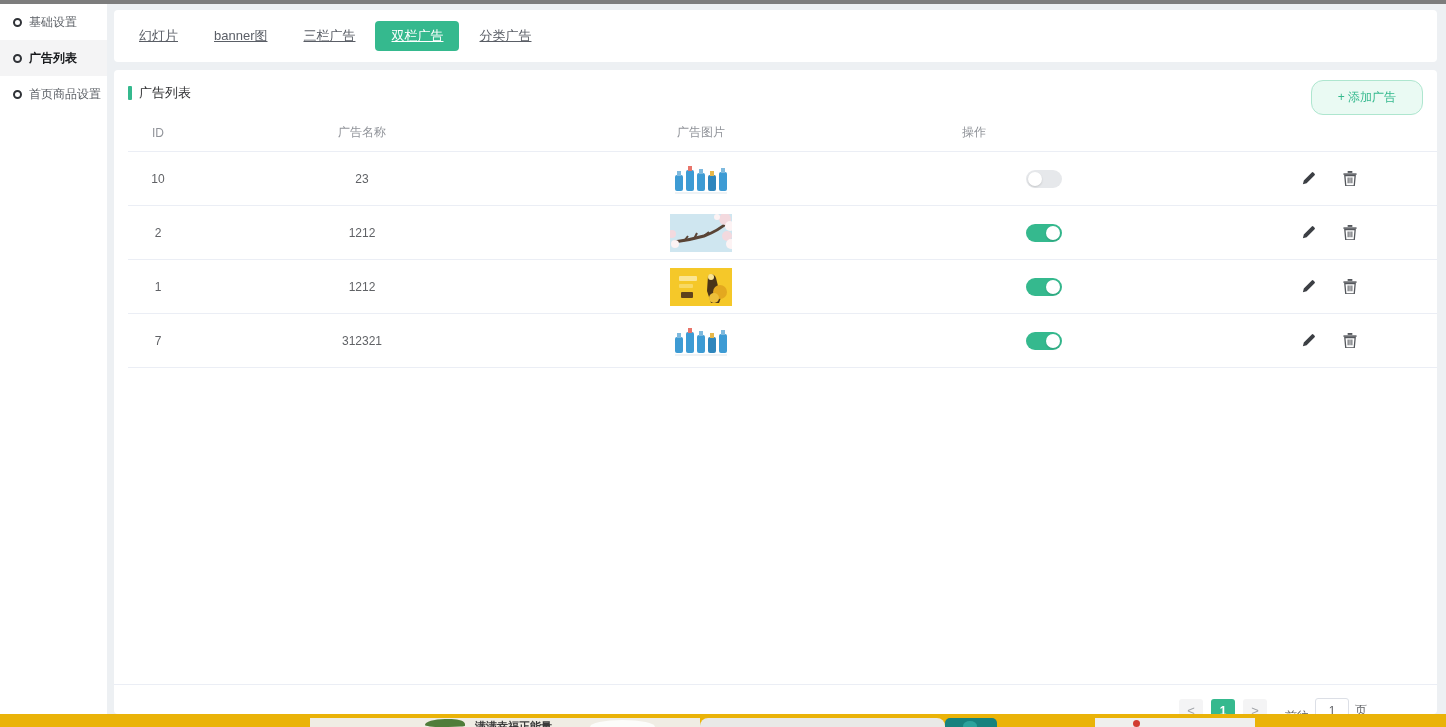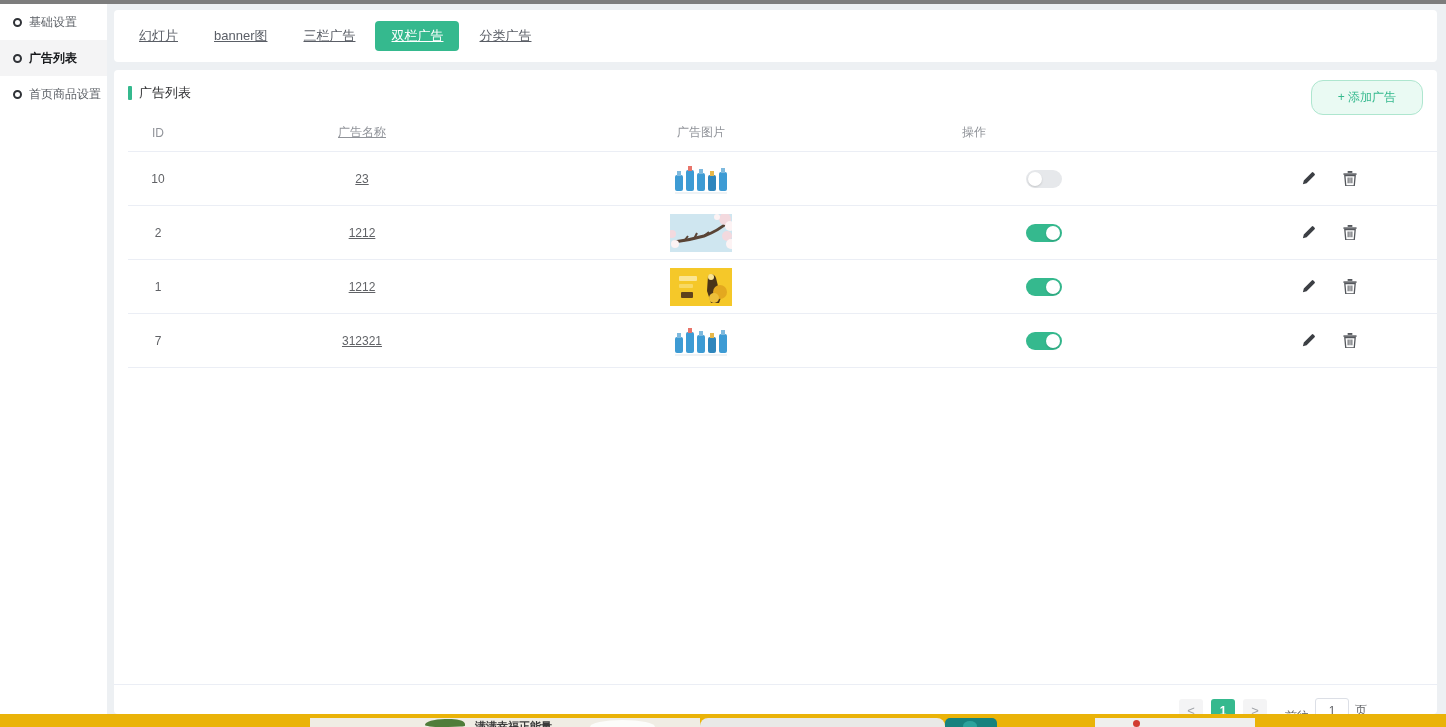--- a/index.html
+++ b/index.html
@@ -39,21 +39,21 @@
   .add-btn{position:absolute;right:14px;top:10px;height:35px;padding:0 26px;font-size:12px;color:var(--accent);
     background:var(--accent-light-bg);border:1px solid var(--accent-light-border);border-radius:12px;cursor:pointer;
     font-family:"Liberation Sans",sans-serif;}
 
   
   .table{margin-left:14px;width:1309px;font-size:12px;}
   .tr{display:flex;align-items:center;border-bottom:1px solid var(--border);}
   .tr.head{height:38px;color:var(--text-gray);}
   .tr.row{height:54px;color:var(--text-mid);}
   .td{display:flex;align-items:center;justify-content:center;text-align:right;}
-  .c1{width:60px;}.c2{width:348px;text-decoration:underline;}.c3{width:330px;}.c4{width:355px;}.c5{width:216px;}
+  .c1{width:60px;}.c2{width:348px;}.c3{width:330px;}.c4{width:355px;}.c5{width:216px;}
 
   .thumb{display:block;}
 
   .toggle{width:36px;height:18px;border-radius:9px;position:relative;cursor:pointer;}
   .toggle .knob{position:absolute;top:2px;width:14px;height:14px;border-radius:50%;background:#fff;box-shadow:0 1px 2px rgba(0,0,0,.15);}
   .toggle.on{background:var(--accent);}
   .toggle.on .knob{right:2px;}
   .toggle.off{background:#e6e8eb;}
   .toggle.off .knob{left:2px;}
 

